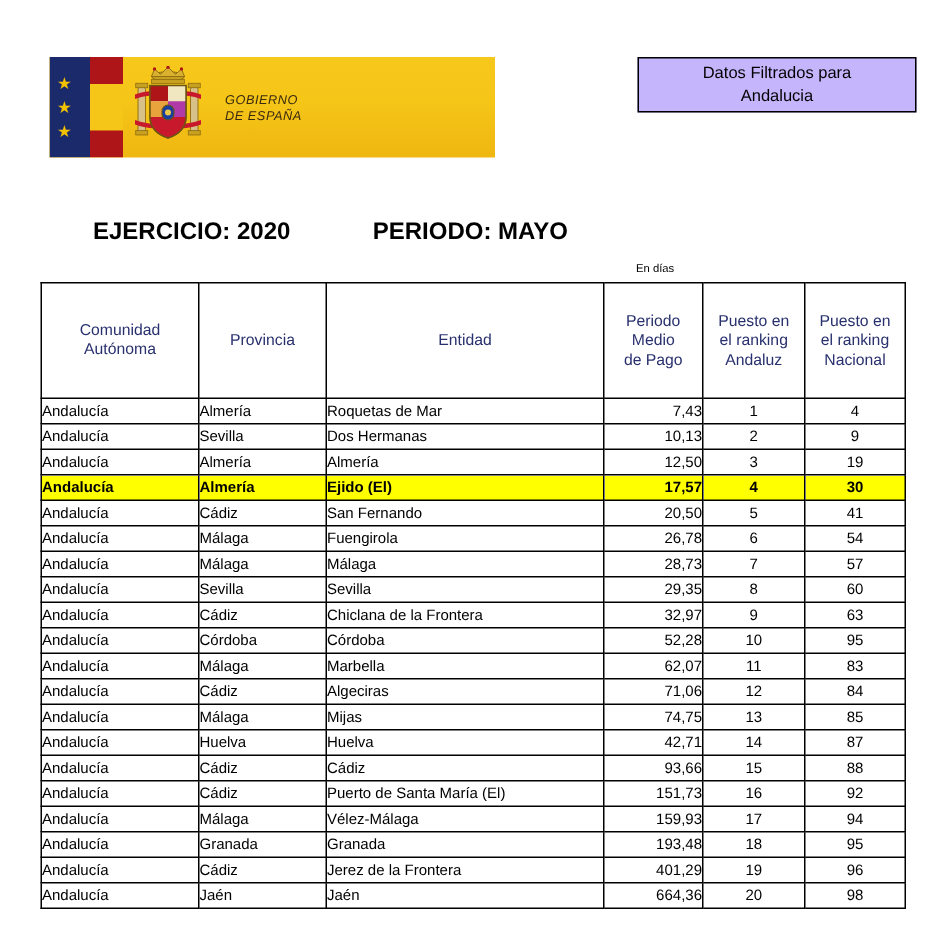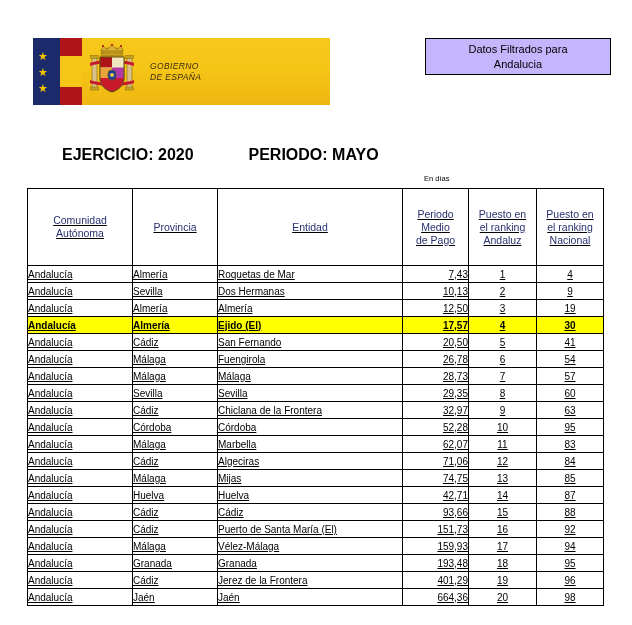--- a/index.html
+++ b/index.html
@@ -148,21 +148,20 @@
 
   
   #data-table {
     position: absolute;
     left: 27px;
     top: 188px;
     width: 576px;
     border-collapse: collapse;
     table-layout: fixed;
     font-size: 10px;
-    text-decoration: underline;
   }
   #data-table th, #data-table td {
     border: 1px solid #000000;
     padding: 0;
     box-sizing: border-box;
   }
   #data-table thead th {
     height: 77px;
     font-weight: normal;
     color: #28306E;

